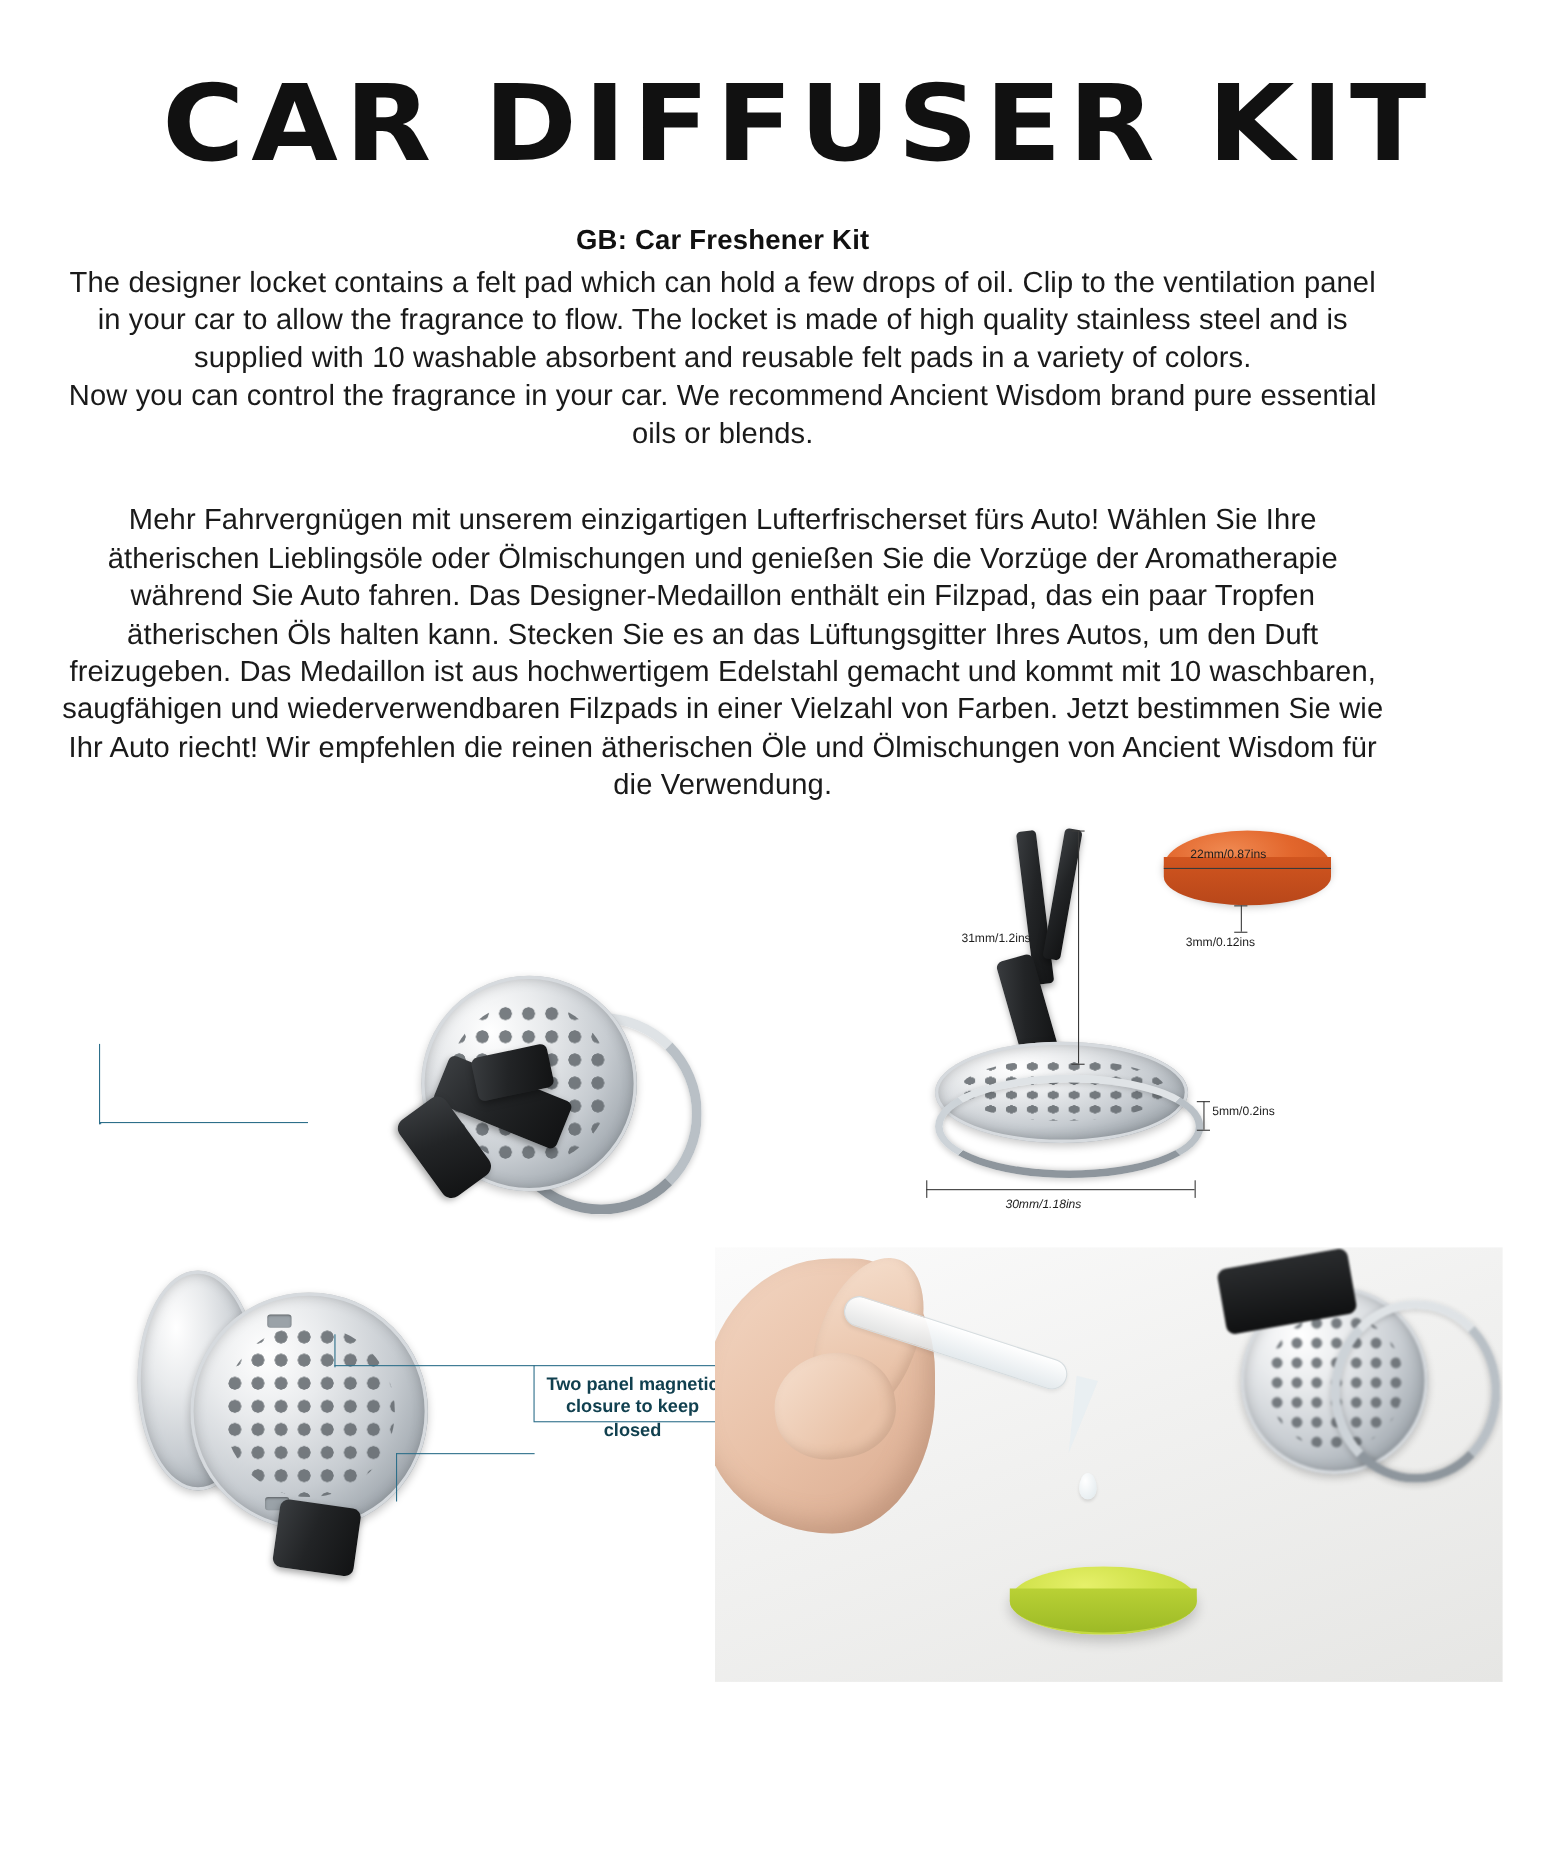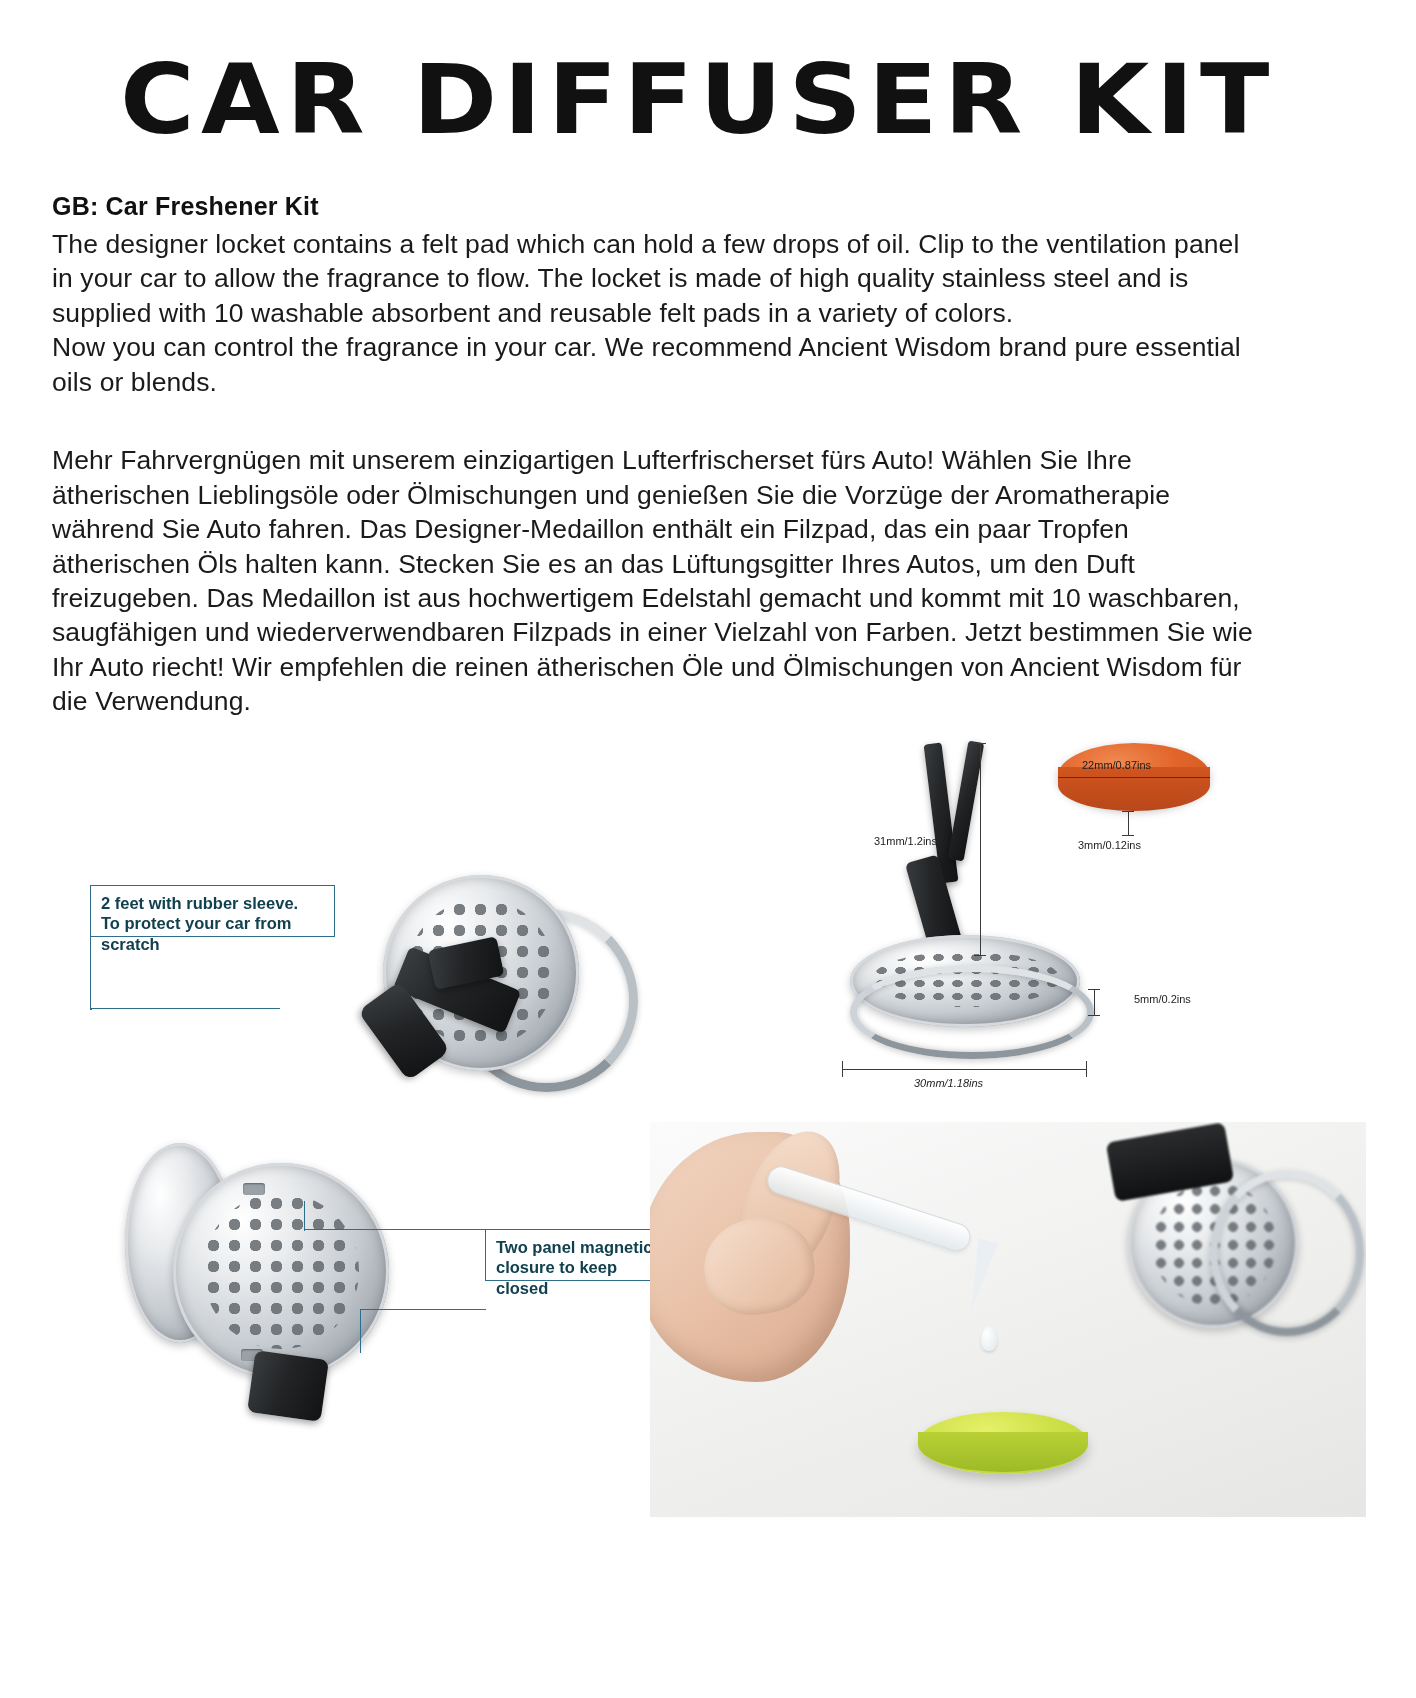--- a/index.html
+++ b/index.html
@@ -13,21 +13,22 @@
     font-family: "Liberation Sans", sans-serif;
     color: #161616;
     overflow: hidden;
     position: relative;
   }
   .page {
     position: relative;
     width: 1312px;
     height: 1698px;
     box-sizing: border-box;
-    padding: 0 50px;
+    padding: 12px 50px;
+    text-align: center;
   }
 
   
   .title-wrap {
     padding-top: 52px;
     padding-left: 70px;
     height: 148px;
     box-sizing: border-box;
   }
   .title {
@@ -310,24 +311,20 @@
       <div class="metal-ring" style="left:120px; top:62px; width:165px; height:165px;"></div>
 
       <div class="metal-disc" style="left:48px; top:28px; width:196px; height:196px;"></div>
       <div class="holes" style="left:72px; top:52px; width:148px; height:148px;"></div>
 
       <div class="clip-body" style="left:62px; top:120px; width:120px; height:46px; transform:rotate(22deg);"></div>
       <div class="clip-body" style="left:26px; top:158px; width:86px; height:52px; transform:rotate(54deg); border-radius:10px;"></div>
       <div class="clip-body" style="left:96px; top:96px; width:70px; height:40px; transform:rotate(-12deg);"></div>
     </div>
 
-    <div class="callout" style="left:40px; top:148px; width:245px; height:52px;">
-      <div>2 feet with rubber sleeve.</div>
-      <div>To protect your car from scratch</div>
-    </div>
     <div class="leader" style="left:40px; top:200px; width:1px; height:72px;"></div>
     <div class="leader-h" style="left:40px; top:271px; width:190px; height:1px;"></div>
 
     <div class="ph2">
 
       <div class="clip-body" style="left:122px; top:6px; width:18px; height:140px; transform:rotate(-7deg); border-radius:4px;"></div>
       <div class="clip-body" style="left:148px; top:4px; width:16px; height:120px; transform:rotate(10deg); border-radius:4px;"></div>
       <div class="clip-body" style="left:108px; top:120px; width:34px; height:100px; transform:rotate(-16deg); border-radius:6px;"></div>
 
       <div class="metal-disc" style="left:40px; top:198px; width:230px; height:92px;"></div>
@@ -346,21 +343,21 @@
       <div class="dim-label" style="left:268px; top:102px;">3mm/0.12ins</div>
 
       <div class="dim-line-v" style="left:170px; top:6px; height:212px;"></div>
       <div class="dim-cap" style="left:164px; top:6px;"></div>
       <div class="dim-cap" style="left:164px; top:218px;"></div>
       <div class="dim-label" style="left:64px; top:98px;">31mm/1.2ins</div>
 
       <div class="dim-line-v" style="left:284px; top:252px; height:26px;"></div>
       <div class="dim-cap" style="left:278px; top:252px;"></div>
       <div class="dim-cap" style="left:278px; top:278px;"></div>
-      <div class="dim-label" style="left:292px; top:256px;margin-left:32px;">5mm/0.2ins</div>
+      <div class="dim-label" style="left:292px; top:256px;">5mm/0.2ins</div>
 
       <div class="dim-line-h" style="left:32px; top:332px; width:244px;"></div>
       <div class="dim-line-v" style="left:32px; top:324px; height:16px;"></div>
       <div class="dim-line-v" style="left:276px; top:324px; height:16px;"></div>
       <div class="dim-label" style="left:104px; top:340px;font-style:italic;">30mm/1.18ins</div>
     </div>
 
     <div class="ph3">
 
       <div class="metal-disc" style="left:0px; top:6px; width:110px; height:200px; border-radius:50%;"></div>

